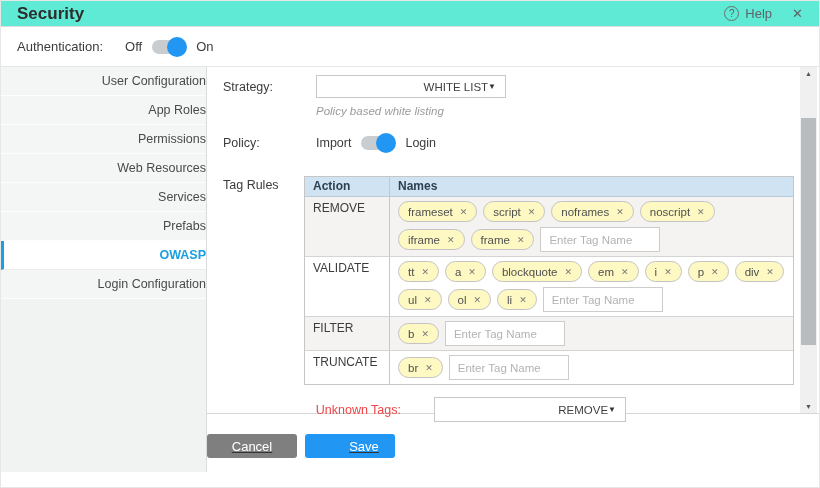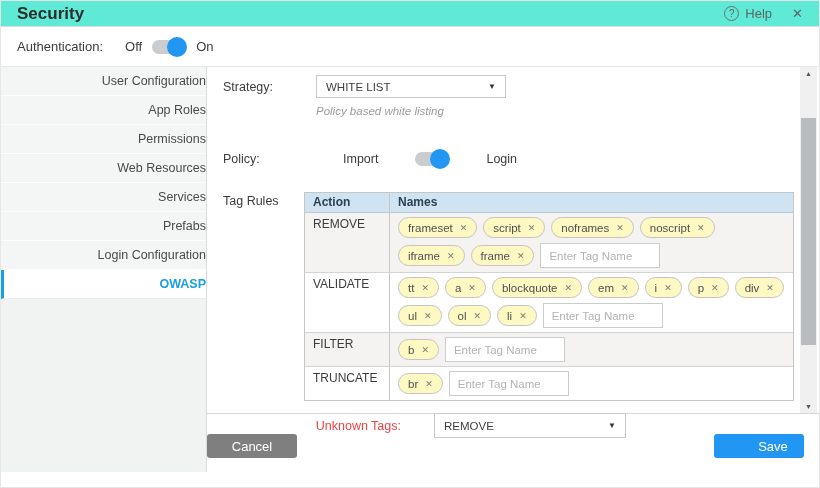--- a/index.html
+++ b/index.html
@@ -35,26 +35,26 @@
              background:#f4f5f5; border-bottom:1px solid #fdfdfd; cursor:pointer;text-align:right; }
   .sb-item.selected { background:#fff; border-left:3px solid #1a9fe0; padding-left:13px;
                       color:#1a9fe0; font-weight:700; border-bottom:1px solid #ececec; }
   .right { flex:1; min-width:0; display:flex; flex-direction:column; background:#fff; }
   .content { height:347px; position:relative; padding:8px 25px 0 16px;
              border-bottom:1px solid #d6d6d6; }
   
   .form-row { display:flex; align-items:center; }
   .flabel { width:93px; flex-shrink:0; font-size:12.5px; color:#3c3c3c; }
   .select { height:23px; border:1px solid #c8c8c8; background:#fff; display:flex;
-            align-items:center; justify-content:space-between; padding:0 9px;
+            align-items:center; justify-content:flex-end; padding:0 9px;
             font-size:11.5px; color:#3f3f3f; cursor:pointer; }
   .strategy-select { width:190px; }
   .caret { font-size:8px; color:#333; }
   .hint { margin:7px 0 0 93px; font-style:italic; font-size:11.5px; color:#9b9b9b; }
-  .policy-row { margin-top:32px;gap:27px; }
+  .policy-row { margin-top:16px; }
   .opt { font-size:12.5px; color:#3c3c3c; }
   
   .tagrules-row { margin-top:23px; display:flex; align-items:flex-start; }
   .tr-label { width:81px; flex-shrink:0; font-size:12.5px; color:#3c3c3c; padding-top:2px; }
   .table { flex:1; border:1px solid #c6c6c6; background:#fff; }
   .thead { display:flex; background:#cfe3f3; border-bottom:1px solid #b9cbd9;
            height:20px; line-height:18px; font-weight:700; font-size:12px; color:#2e4154; }
   .th-action { width:85px; padding:0 8px; border-right:1px solid #c6c6c6; }
   .th-names { flex:1; padding:0 8px; }
   .trow { display:flex; border-bottom:1px solid #d4d4d4; background:#fff; }
@@ -76,22 +76,22 @@
   .unknown-label { width:178px; text-align:right; font-size:12.5px; color:#ef4444; }
   .unknown-select { width:192px; height:25px; margin-left:33px; }
   
   .vscroll { position:absolute; top:0; right:2px; width:17px; height:346px; background:#f0f0f0; }
   .vs-arrow { position:absolute; left:0; width:100%; text-align:center; font-size:7px;
               color:#555; cursor:pointer; }
   .vs-up { top:3px; } .vs-down { bottom:3px; }
   .vs-thumb { position:absolute; top:51px; left:1px; width:15px; height:227px;
               background:#b8bcbe; cursor:pointer; }
   
-  .footer { flex:1; display:flex; justify-content:space-between; align-items:flex-start;
-            gap:8px; padding:20px 15px 0 0; background:#fff; }
+  .footer { flex:1; display:flex; justify-content:flex-start; align-items:flex-start;
+            gap:8px; padding:20px 15px 0 0; background:#fff;text-decoration:underline; }
   .btn { width:90px; height:24px; border:none; border-radius:3px; color:#fff;
          font-size:13px; font-family:inherit; cursor:pointer; }
   .btn-cancel { background:#7f7f7f; }
   .btn-save { background:#2196f3;padding-left:28px; }
 </style>
 </head>
 <body>
 
 <div class="page">
 
@@ -118,22 +118,22 @@
 
   <div class="body">
 
     <nav class="sidebar">
         <div class="sb-item"><span>User Configuration</span></div>
         <div class="sb-item"><span>App Roles</span></div>
         <div class="sb-item"><span>Permissions</span></div>
         <div class="sb-item"><span>Web Resources</span></div>
         <div class="sb-item"><span>Services</span></div>
         <div class="sb-item"><span>Prefabs</span></div>
+        <div class="sb-item selected"><span>OWASP</span></div>
         <div class="sb-item"><span>Login Configuration</span></div>
-        <div class="sb-item selected"><span>OWASP</span></div>
       </nav>
 
     <div class="right">
       <div class="content">
 
         <div class="form-row">
           <span class="flabel">Strategy:</span>
           <div class="select strategy-select">
             <span>WHITE LIST</span>
             <span class="caret">▼</span>

